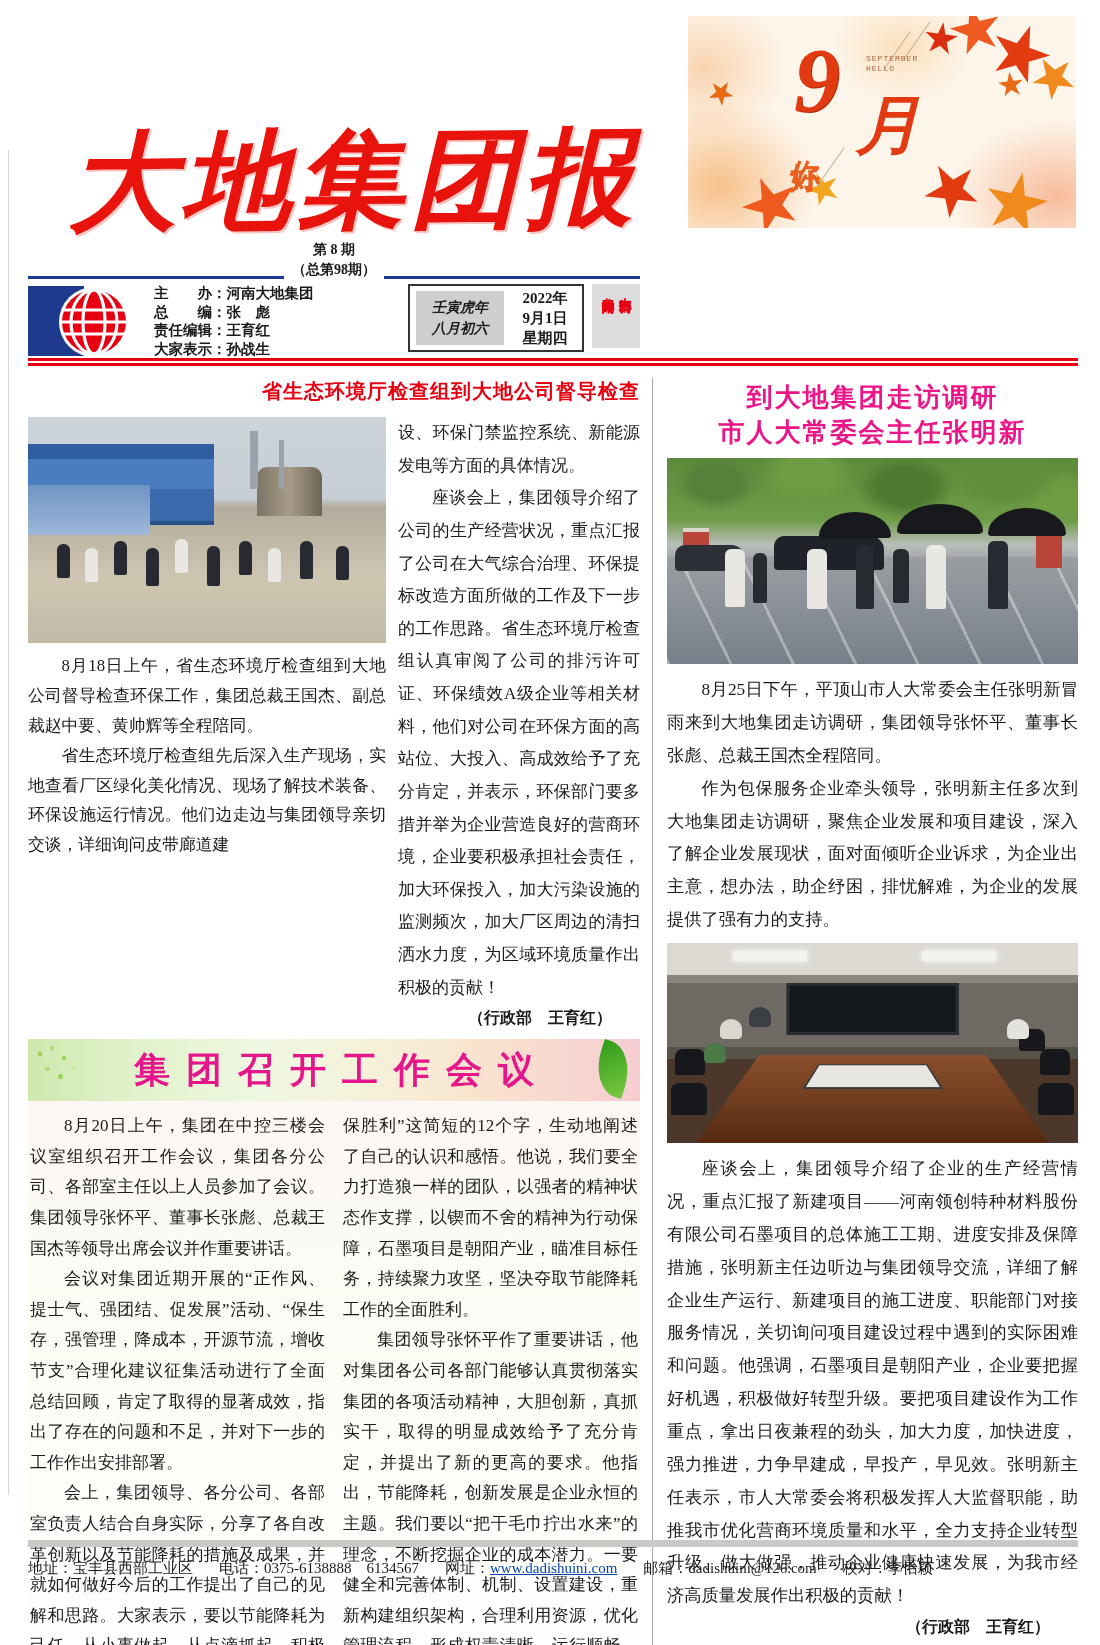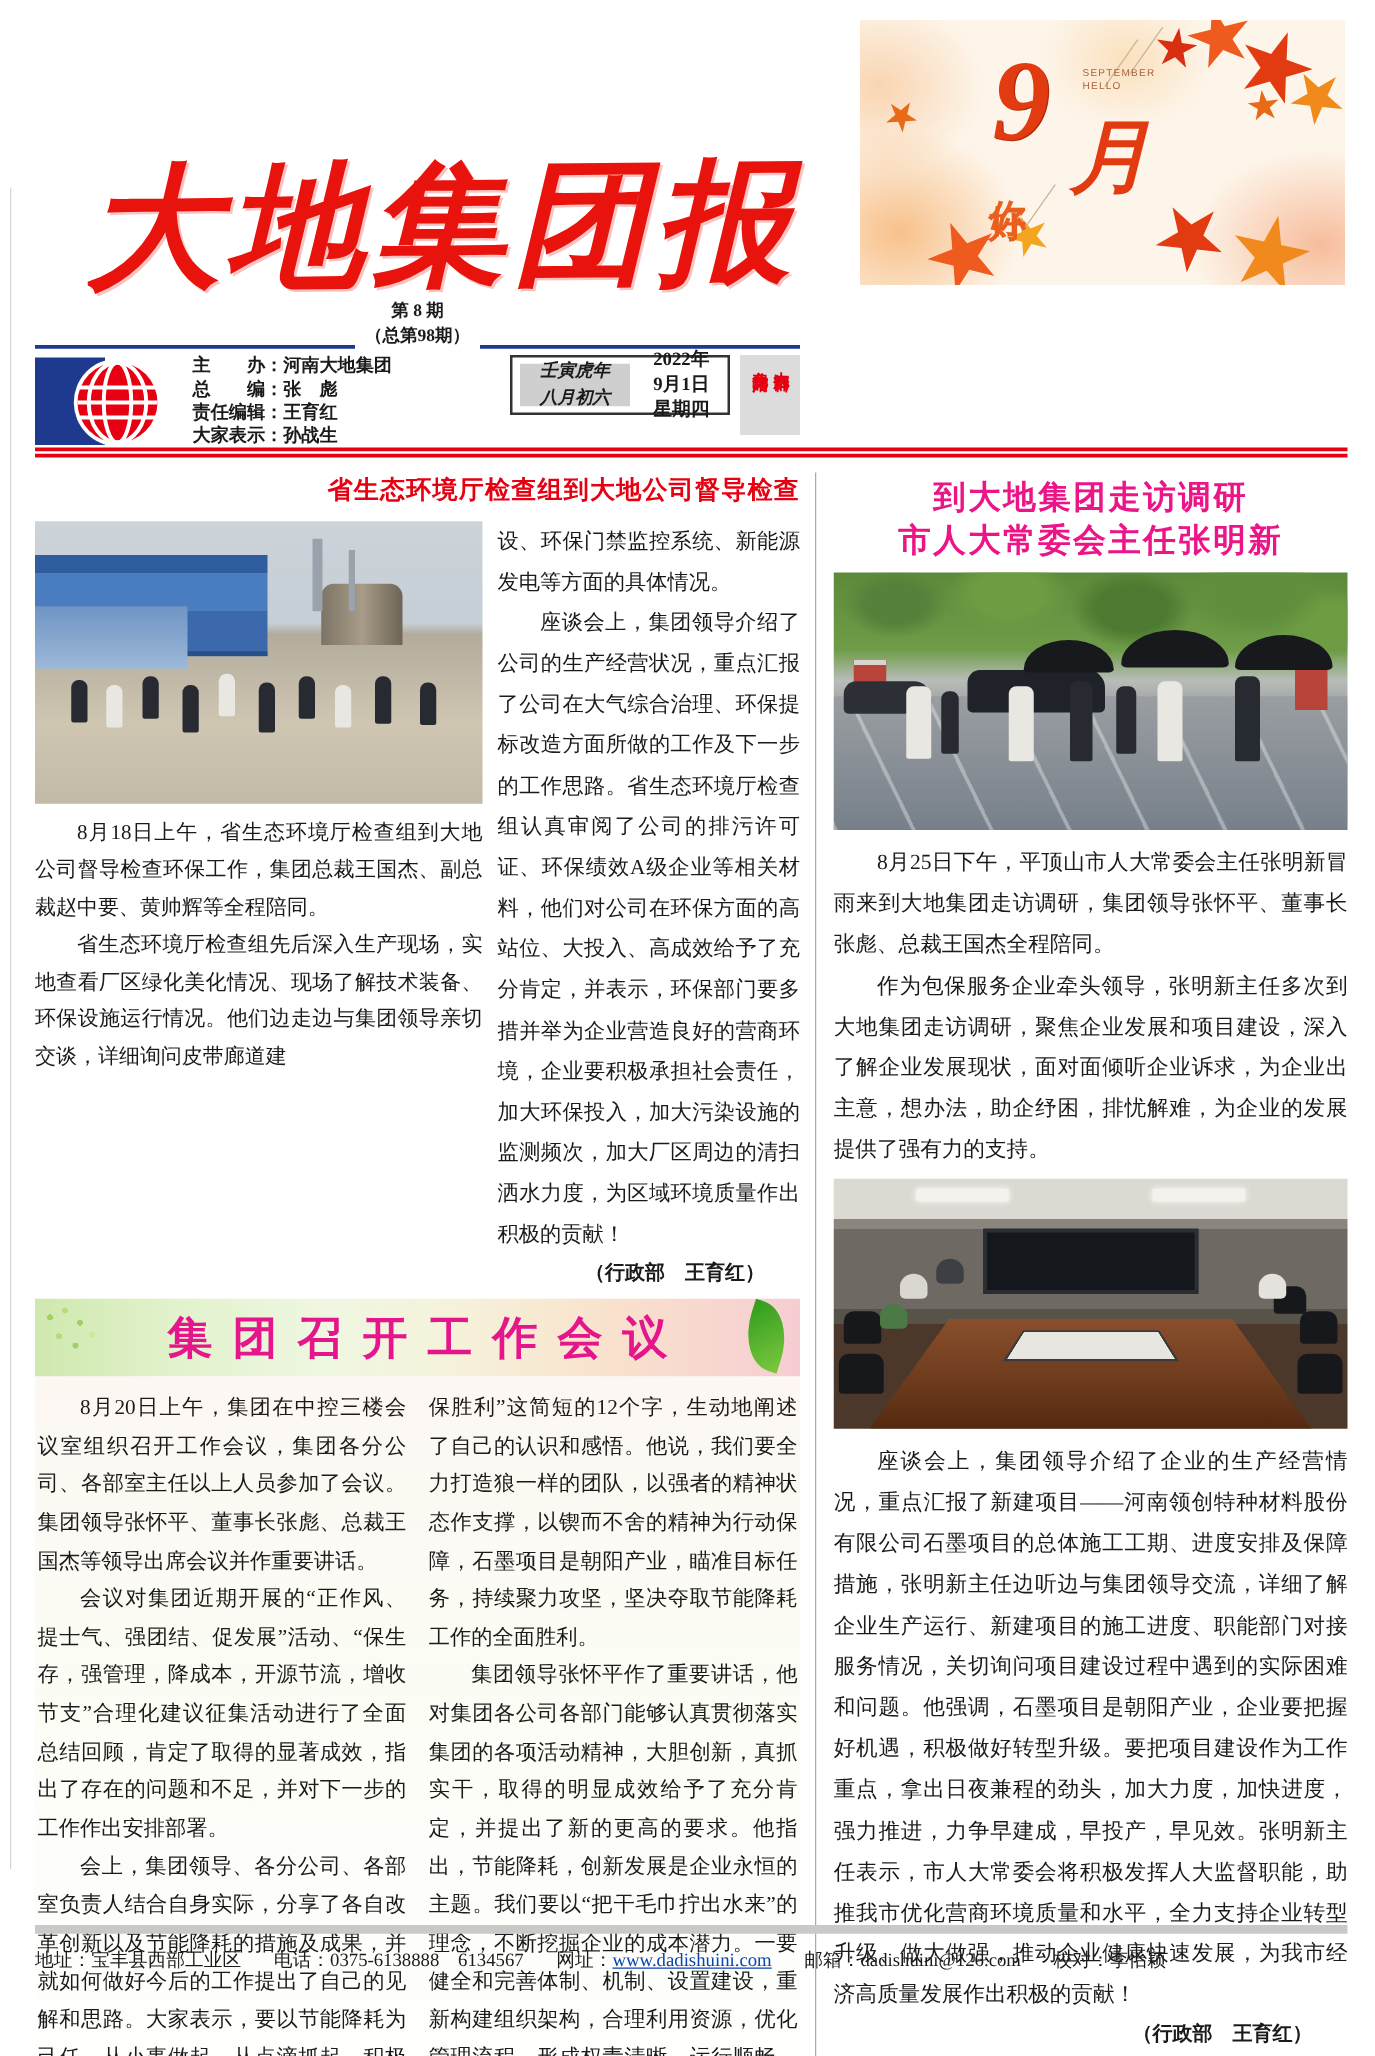--- a/index.html
+++ b/index.html
@@ -19,33 +19,33 @@
     background:
       radial-gradient(140px 120px at 8% 80%, rgba(243,150,60,.55), transparent 70%),
       radial-gradient(120px 100px at 4% 25%, rgba(246,180,120,.5), transparent 70%),
       radial-gradient(150px 110px at 95% 85%, rgba(240,120,60,.45), transparent 70%),
       radial-gradient(100px 80px at 55% 15%, rgba(250,210,160,.6), transparent 70%),
       #fdf5ea; }
   .leaf { position:absolute; clip-path:polygon(50% 0,61% 35%,98% 35%,68% 57%,79% 91%,50% 70%,21% 91%,32% 57%,2% 35%,39% 35%); }
   .sep-9 { position:absolute; left:106px; top:18px; font-size:92px; font-weight:bold; color:#e23b12; font-style:italic; line-height:1; text-shadow:1px 1px 0 #b32a08; }
   .sep-month { position:absolute; left:168px; top:78px; font-size:64px; font-weight:bold; color:#e23b12; font-style:italic; line-height:1; }
   .sep-greet { position:absolute; left:96px; top:120px; font-size:30px; font-weight:bold; color:#e85f1e; writing-mode:vertical-rl; text-orientation:upright; letter-spacing:4px; }
-  .sep-en { position:absolute; left:178px; top:38px; font-size:8px; color:#a8623a; font-family:Liberation Sans, sans-serif; letter-spacing:1px; line-height:1.3; }
+  .sep-en { position:absolute; left:178px; top:38px; font-size:8px; color:#a8623a; font-family:Liberation Mono, monospace; letter-spacing:1px; line-height:1.3; }
   .sep-slash { position:absolute; width:46px; height:1px; background:#c9b49a; transform:rotate(-55deg); }
 
   
   .issue-row { position:absolute; left:0; top:240px; width:612px; display:flex; align-items:flex-start; }
   .hline { flex:1; height:3px; background:#1e3a8f; margin-top:36px; }
   .issue-block { padding:0 8px; text-align:center; font-weight:bold; font-size:14px; line-height:1.45; white-space:nowrap; }
 
   
   .info-row { position:absolute; left:0; top:284px; width:612px; height:72px; display:flex; align-items:flex-start; }
   .logo { position:relative; width:118px; height:72px; flex:0 0 auto; }
   .info-list { margin-left:8px; font-weight:bold; font-size:14.5px; line-height:1.28; white-space:nowrap; }
-  .date-box { margin-left:auto; display:flex; border:2px solid #333; width:176px; height:48px; background:#fff; }
+  .date-box { margin-left:auto; display:flex; border:2px solid #333; width:176px; height:68px; background:#fff; }
   .date-lunar { width:88px; margin:5px 4px 5px 6px; background:#cfcfcf; display:flex; flex-direction:column; justify-content:center; text-align:center;
     font-style:italic; font-weight:bold; font-size:14px; line-height:1.5; }
   .date-greg { flex:1; display:flex; flex-direction:column; justify-content:center; text-align:center; font-weight:bold; font-size:15px; line-height:1.35; }
   .notice-box { margin-left:8px; width:48px; height:64px; background:#dcdcdc; display:flex; justify-content:center; gap:3px; padding-top:3px; }
   .notice-box span { writing-mode:vertical-rl; text-orientation:upright; color:#e60012; font-weight:bold; font-size:13px; letter-spacing:1px; line-height:1.1; }
   .red-rule { position:absolute; left:0; top:358px; width:1050px; height:8px;
     border-top:3px solid #e60012; border-bottom:3px solid #e60012; }
 
   
   main { position:absolute; left:28px; top:374px; width:1050px; display:flex; }

